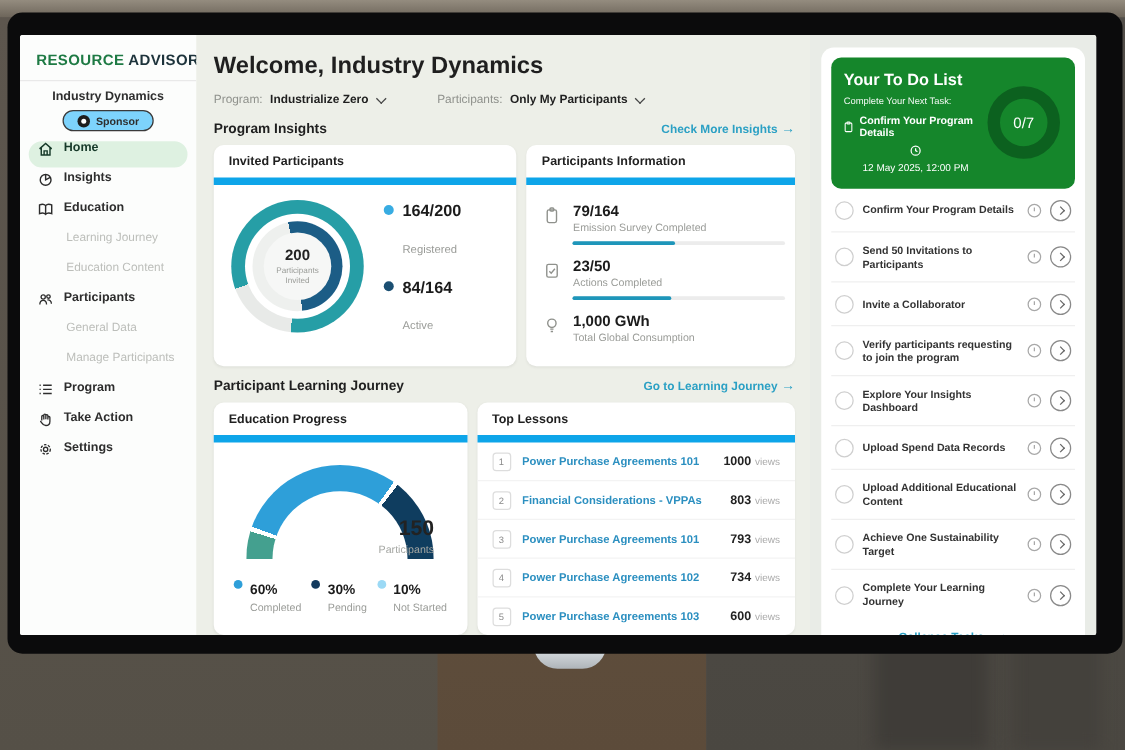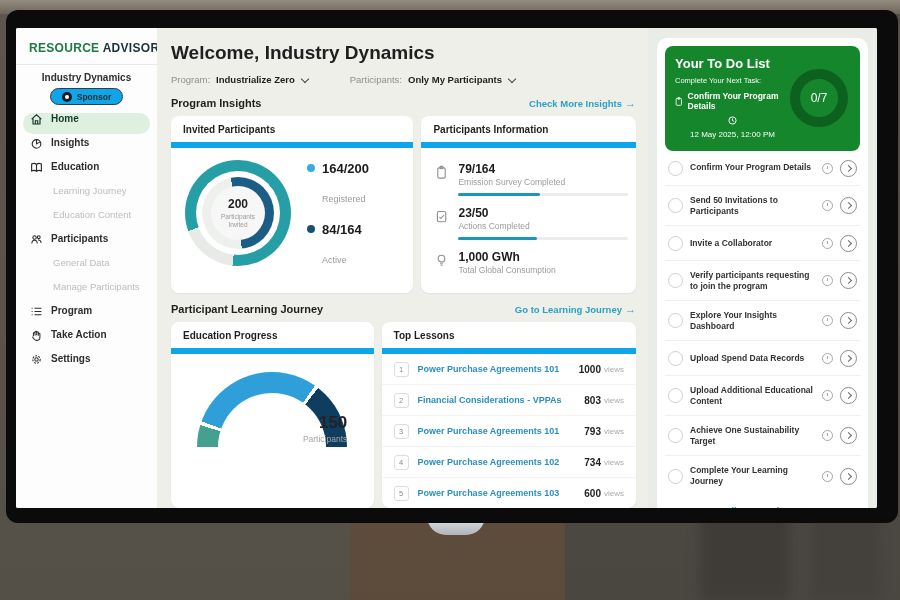--- a/index.html
+++ b/index.html
@@ -19,21 +19,21 @@
   .monitor{position:absolute;left:6px;top:10px;width:892px;height:513px;background:#0b0b0c;border-radius:12px;z-index:2;}
   .screen{position:absolute;left:16px;top:28px;width:861px;height:480px;background:#ffffff;border-radius:2px;
        display:flex;overflow:hidden;z-index:3;}
   
   .sidebar{width:141px;min-width:141px;background:#fcfdfc;padding-top:9px;box-sizing:border-box;}
   .logo{padding:2px 0 0 13px;font-size:12px;font-weight:bold;letter-spacing:.3px;white-space:nowrap;}
   .logo .g{color:#1e7a44;} .logo .d{color:#1d333b;} .logo .plus{color:#1e7a44;font-size:9px;vertical-align:super;}
   .side-divider{border-top:1px solid #e9e9e9;margin:9px 0 7px;}
   .org{text-align:center;font-size:10px;font-weight:bold;color:#2e2e2e;margin:2px 0 5px;}
   .badge{display:flex;align-items:center;gap:5px;width:max-content;margin:0 auto 8px;border:1.2px solid #3a3a3a;
-       border-radius:12px;padding:2.5px 11px;font-size:8.5px;font-weight:bold;color:#2e2e2e;background:#0ea5e9;cursor:pointer;}
+       border-radius:12px;padding:2.5px 11px;font-size:8.5px;font-weight:bold;color:#2e2e2e;background:#7dd3fc;cursor:pointer;}
   .badge .dot{width:10px;height:10px;border-radius:50%;background:#1d1d1d;position:relative;}
   .badge .dot::after{content:"";position:absolute;left:3px;top:3px;width:4px;height:4px;border-radius:50%;background:#fff;}
   .nav{margin-top:4px;}
   .nav-item{display:flex;gap:8px;height:21px;margin:3px 7px;padding-left:7px;border-radius:12px;
        font-size:10px;font-weight:bold;color:#2d2d2d;cursor:pointer;white-space:nowrap;}
   .nav-item.active{background:#def1e1;color:#173a2a;}
   .nav-item.sub{padding-left:30px;color:#bcbeba;font-weight:normal;font-size:9.5px;}
   .nav-item svg{flex:none;}
   
   .main{flex:1;background:#edefe8;padding:10px 12px 0 14px;box-sizing:border-box;min-width:0;}
@@ -313,20 +313,37 @@
         <div class="card-h">Education Progress</div>
         <div class="edu-body">
           <div class="gauge-wrap">
             <div class="gauge"></div>
             <div class="gauge-hole"></div>
             <div class="gauge-center">
               <div class="gauge-val">150</div>
               <div class="gauge-lab">Participants</div>
             </div>
           </div>
+          <div class="edu-legend">
+            <div class="eleg">
+              <span class="leg-dot" style="background:#2e9fd9"></span>
+              <span class="eleg-val">60%</span>
+              <div class="eleg-lab">Completed</div>
+            </div>
+            <div class="eleg">
+              <span class="leg-dot" style="background:#133a5e"></span>
+              <span class="eleg-val">30%</span>
+              <div class="eleg-lab">Pending</div>
+            </div>
+            <div class="eleg">
+              <span class="leg-dot" style="background:#9bd9f5"></span>
+              <span class="eleg-val">10%</span>
+              <div class="eleg-lab">Not Started</div>
+            </div>
+          </div>
         </div>
       </div>
 
       <div class="card card-lessons">
         <div class="card-h">Top Lessons</div>
         <div>
           <div class="lesson-row">
             <span class="rank">1</span>
             <span class="lesson-t">Power Purchase Agreements 101</span>
             <span class="views-v">1000</span>

